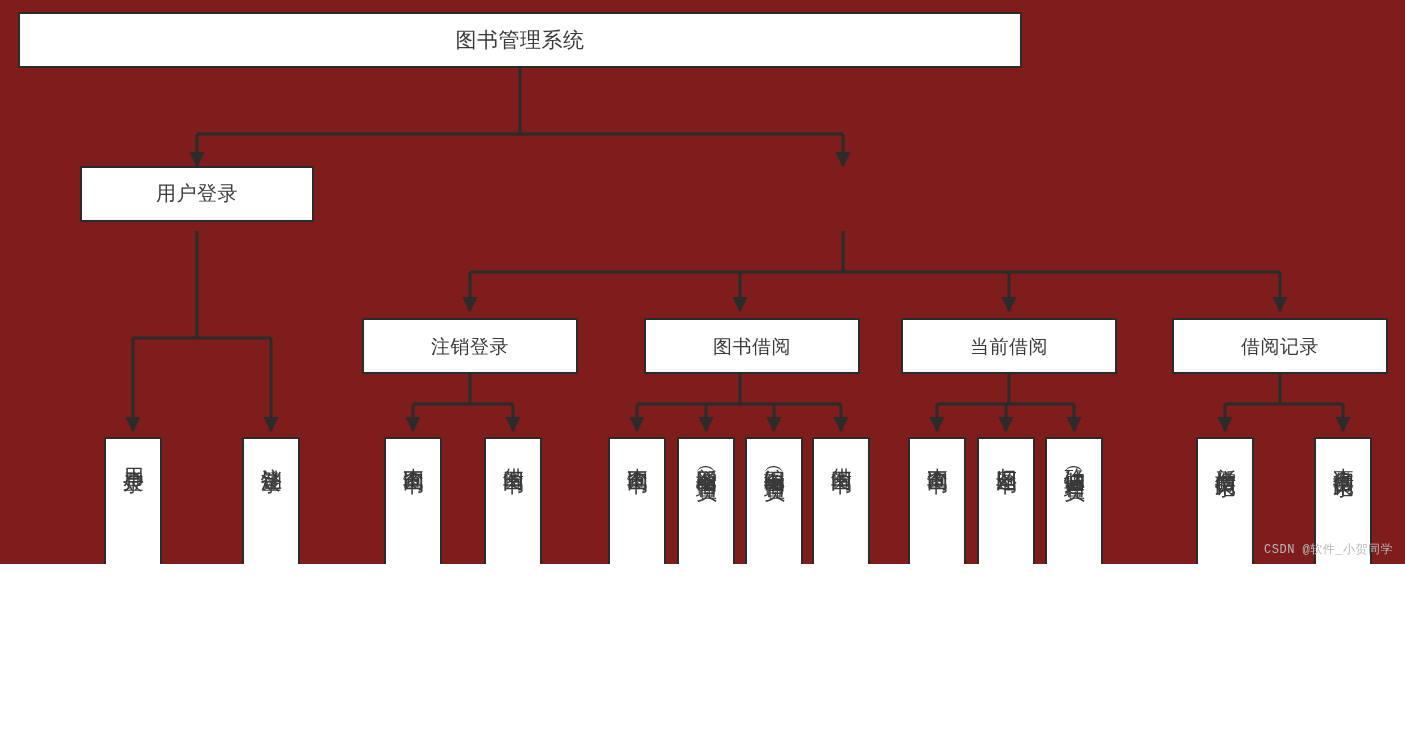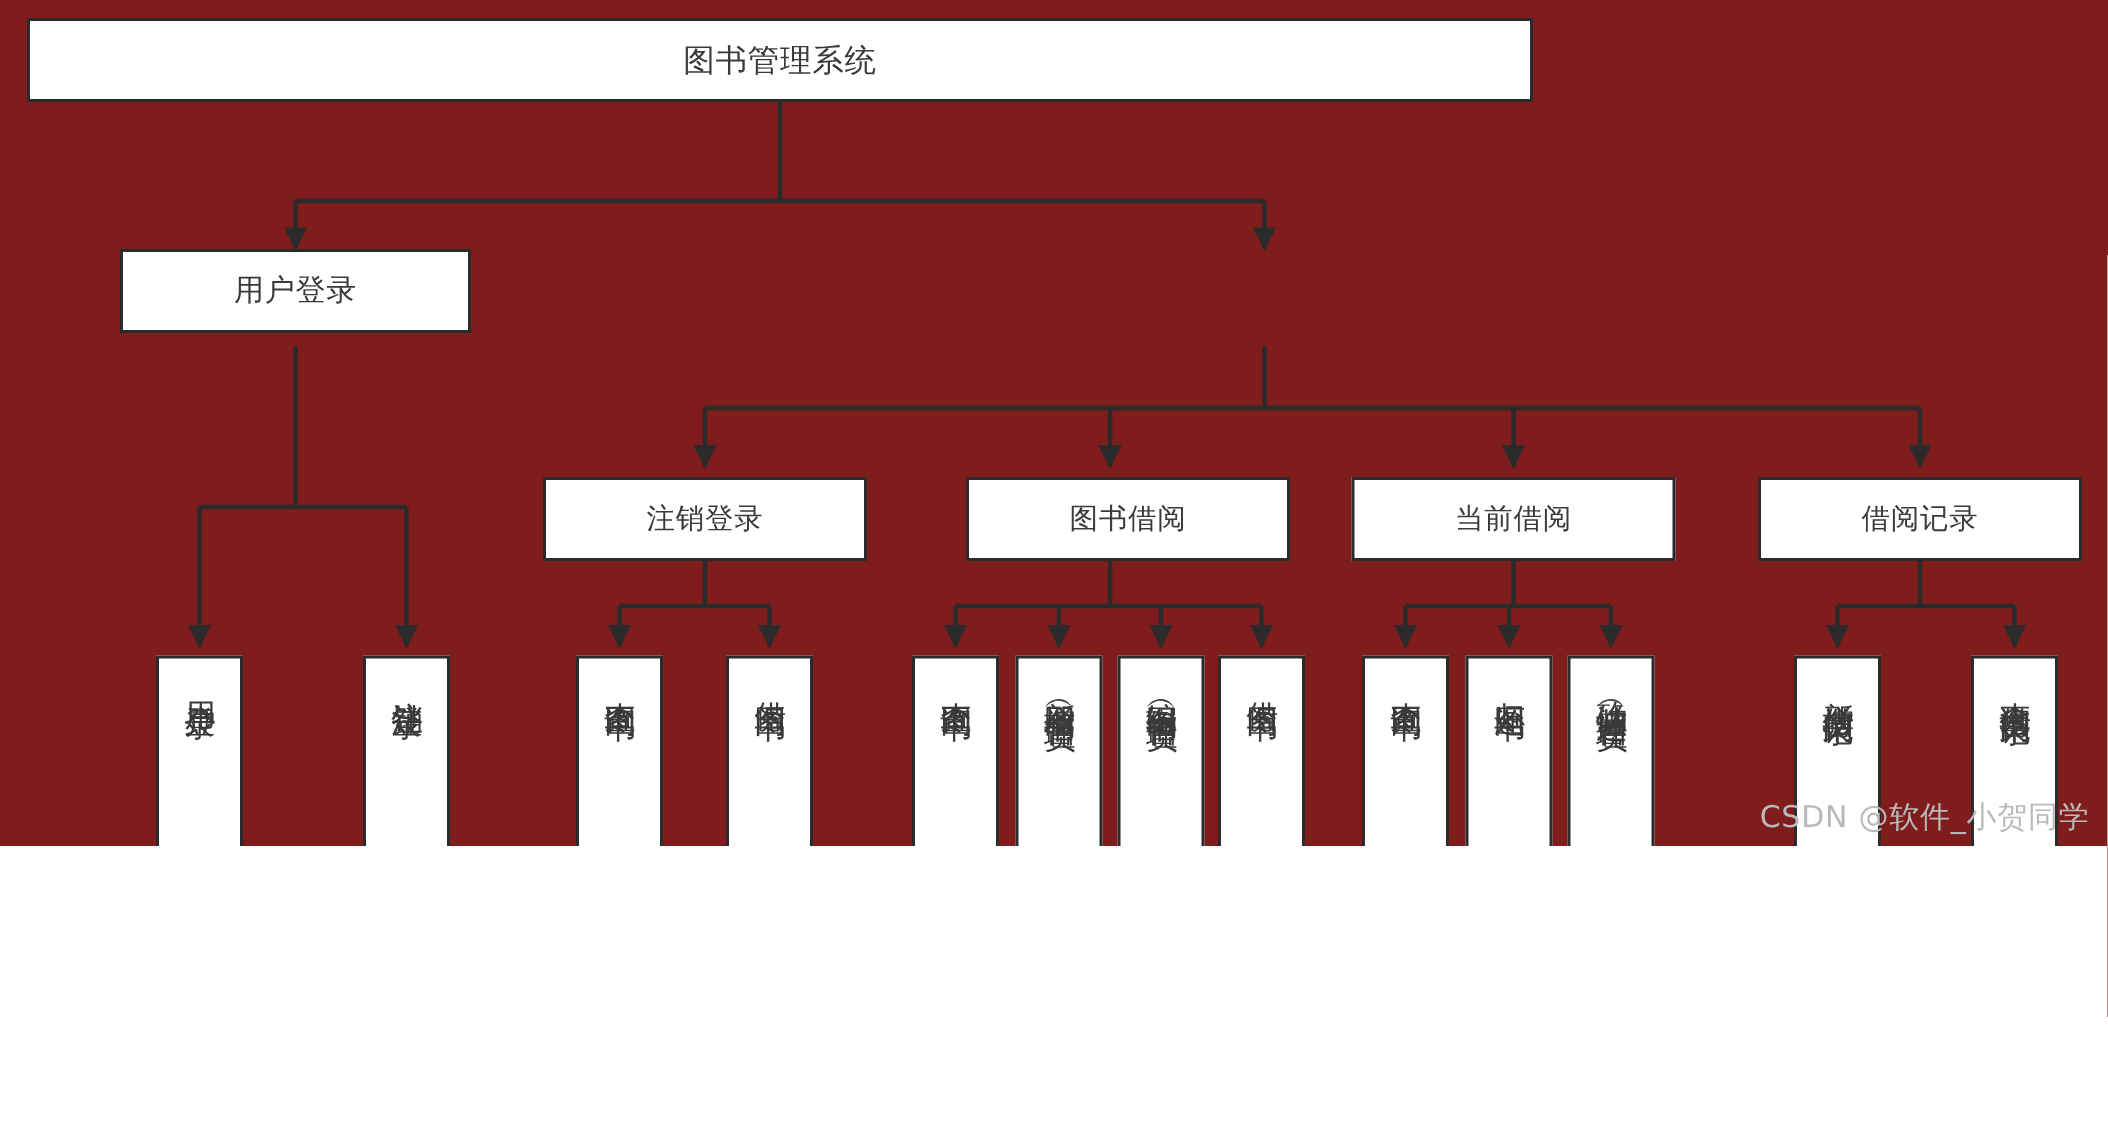--- a/index.html
+++ b/index.html
@@ -81,25 +81,26 @@
     text-orientation: upright;
     font-size: 21px;
     letter-spacing: 2px;
     line-height: 1.1;
     white-space: nowrap;
   }
   .watermark {
     position: absolute;
     right: 12px;
     bottom: 6px;
-    font-size: 20px;
+    font-size: 12px;
     color: #b9b9b9;
     white-space: nowrap;
     z-index: 5;
     letter-spacing: 0.5px;
+    font-family: Liberation Mono, monospace;
   }
 </style>
 </head>
 <body>
 
 <div id="diagram-root">
 
   <svg id="edge-layer" viewBox="0 0 1405 747" width="1405" height="747" xmlns="http://www.w3.org/2000/svg">
     <defs>
       <marker id="arrowhead" viewBox="0 0 10 10" refX="9.2" refY="5" markerWidth="5.2" markerHeight="5.2" orient="auto-start-reverse">

